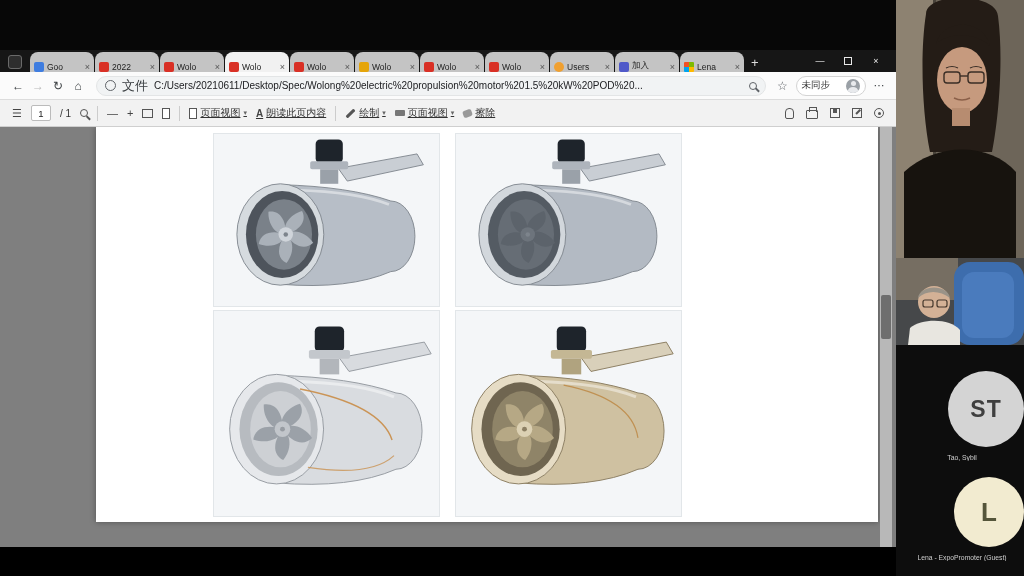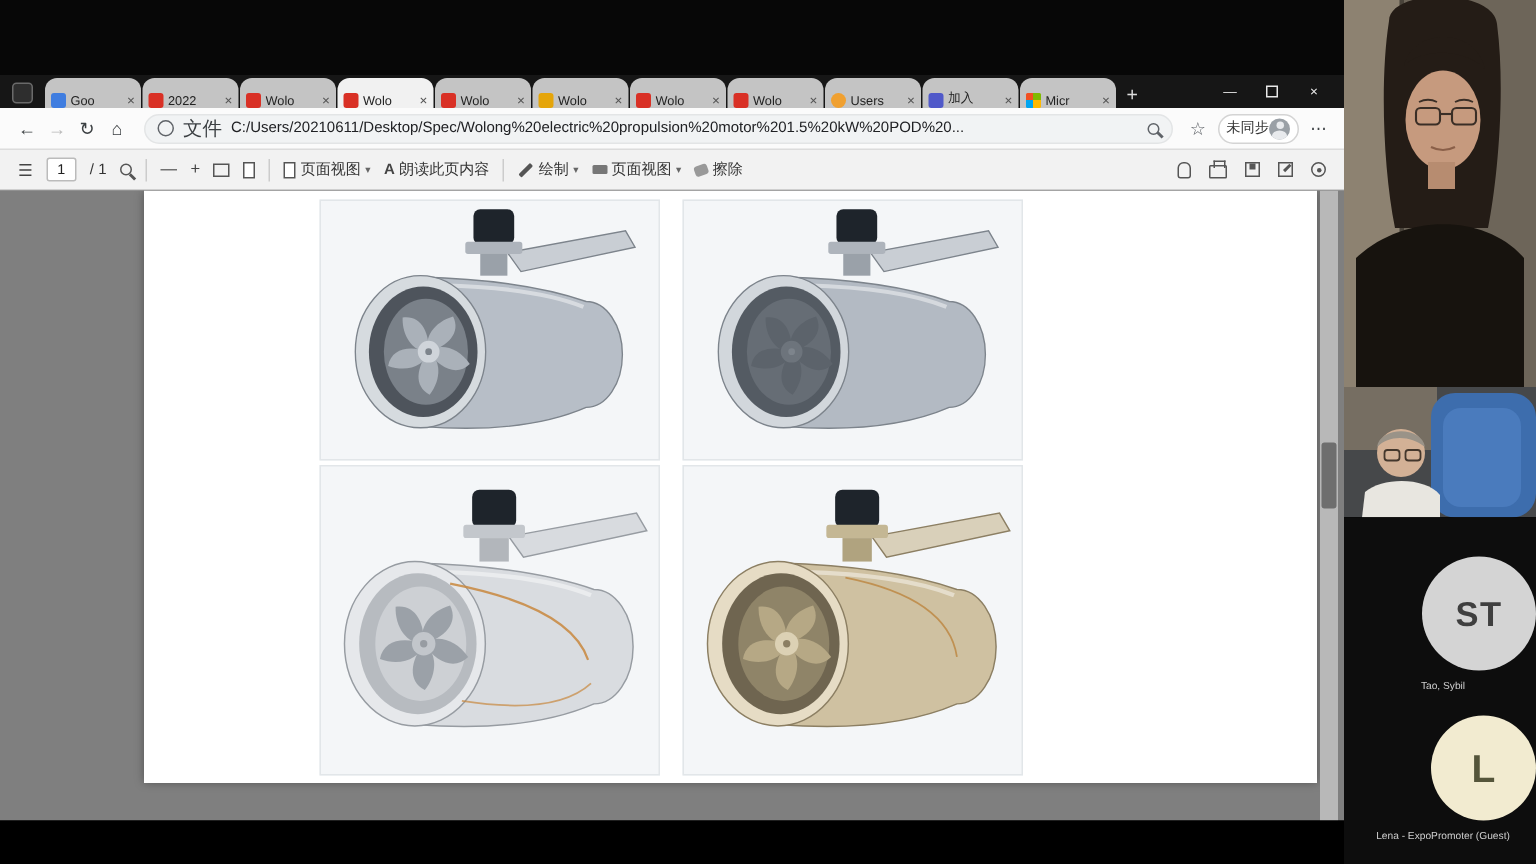--- a/index.html
+++ b/index.html
@@ -43,38 +43,38 @@
   .urlpill { flex:1; height:20px; background:#f1f3f4; border:1px solid #e3e5e6; border-radius:11px;
              display:flex; align-items:center; padding:0 8px; margin:0 8px; overflow:hidden; }
   .i-info { width:11px; height:11px; border:1.3px solid #5f6368; border-radius:50%; flex:none; }
   .filebadge { font-size:13px; color:#3c4043; margin:0 6px; flex:none; }
   .urltext { flex:1; font-size:10px; color:#202124; white-space:nowrap; overflow:hidden; }
   .i-zoom { width:8px; height:8px; border:1.5px solid #5f6368; border-radius:50%; position:relative; flex:none; margin-left:6px; }
   .i-zoom::after { content:""; position:absolute; width:5px; height:1.5px; background:#5f6368;
                    right:-4px; bottom:-2px; transform:rotate(45deg); }
   .starg { font-size:12px; color:#5f6368; width:18px; text-align:center; flex:none; }
   .syncpill { height:20px; border:1px solid #d4d4d4; border-radius:11px; background:#fff;
-              display:flex; align-items:center; padding:0 5px; gap:0; flex:none; margin:17px 4px; }
+              display:flex; align-items:center; padding:0 5px; gap:16px; flex:none; margin:17px 4px; }
   .synctext { font-size:9.5px; color:#333; }
   .avatar-mini { width:14px; height:14px; border-radius:50%; background:#9aa0a6; position:relative; overflow:hidden; }
   .avatar-mini::before { content:""; position:absolute; left:4.5px; top:2.5px; width:5px; height:5px;
                          border-radius:50%; background:#e8eaed; }
   .avatar-mini::after { content:""; position:absolute; left:2px; top:8.5px; width:10px; height:7px;
                         border-radius:50% 50% 0 0; background:#e8eaed; }
   .moreg { font-size:11px; color:#3c4043; width:18px; text-align:center; flex:none; }
 
   
   .pdftoolbar { position:absolute; left:0; top:100px; width:896px; height:27px; background:#f2f2f2;
                 border-bottom:1px solid #cfcfcf; display:flex; align-items:center; padding:0 12px;
                 gap:9px; font-size:10px; color:#333; }
   .pt-g { font-size:11px; color:#444; }
   .pagebox { width:20px; height:16px; background:#fff; border:1px solid #bbb; border-radius:2px;
              text-align:center; font-size:9.5px; line-height:15px; color:#222; }
   .ptsep { width:1px; height:15px; background:#ccc; flex:none; }
-  .ptbtn { display:flex; align-items:center; gap:3px; white-space:nowrap; }
+  .ptbtn { display:flex; align-items:center; gap:3px; white-space:nowrap;text-decoration:underline; }
   .caret { font-size:7px; color:#666; }
   .i-search { width:8px; height:8px; border:1.5px solid #555; border-radius:50%; position:relative; }
   .i-search::after { content:""; position:absolute; width:5px; height:1.5px; background:#555;
                      right:-4px; bottom:-2px; transform:rotate(45deg); }
   .i-fit { width:11px; height:9px; border:1px solid #555; }
   .i-pagesq { width:8px; height:11px; border:1px solid #555; background:#fff; }
   .i-pen { width:11px; height:3px; background:#555; transform:rotate(-45deg); border-radius:1px; }
   .i-mark { width:10px; height:6px; background:#777; border-radius:1px; }
   .i-erase { width:9px; height:7px; background:#999; transform:rotate(-20deg); border-radius:2px; }
   .i-readA { font-size:10px; font-weight:bold; color:#444; }
@@ -180,21 +180,21 @@
         <span class="tlabel">Users</span>
         <span class="tclose">×</span>
       </div>
       <div class="tab">
         <span class="fav fav-teams"></span>
         <span class="tlabel">加入</span>
         <span class="tclose">×</span>
       </div>
       <div class="tab">
         <span class="fav fav-ms"></span>
-        <span class="tlabel">Micr</span>
+        <span class="tlabel">Lena</span>
         <span class="tclose">×</span>
       </div>
 
       <span class="newtab">+</span>
       <div class="tb-space"></div>
       <div class="winctl">
         <div class="winbtn">—</div>
         <div class="winbtn">
             <span class="i-maxbox"></span>
           </div>

